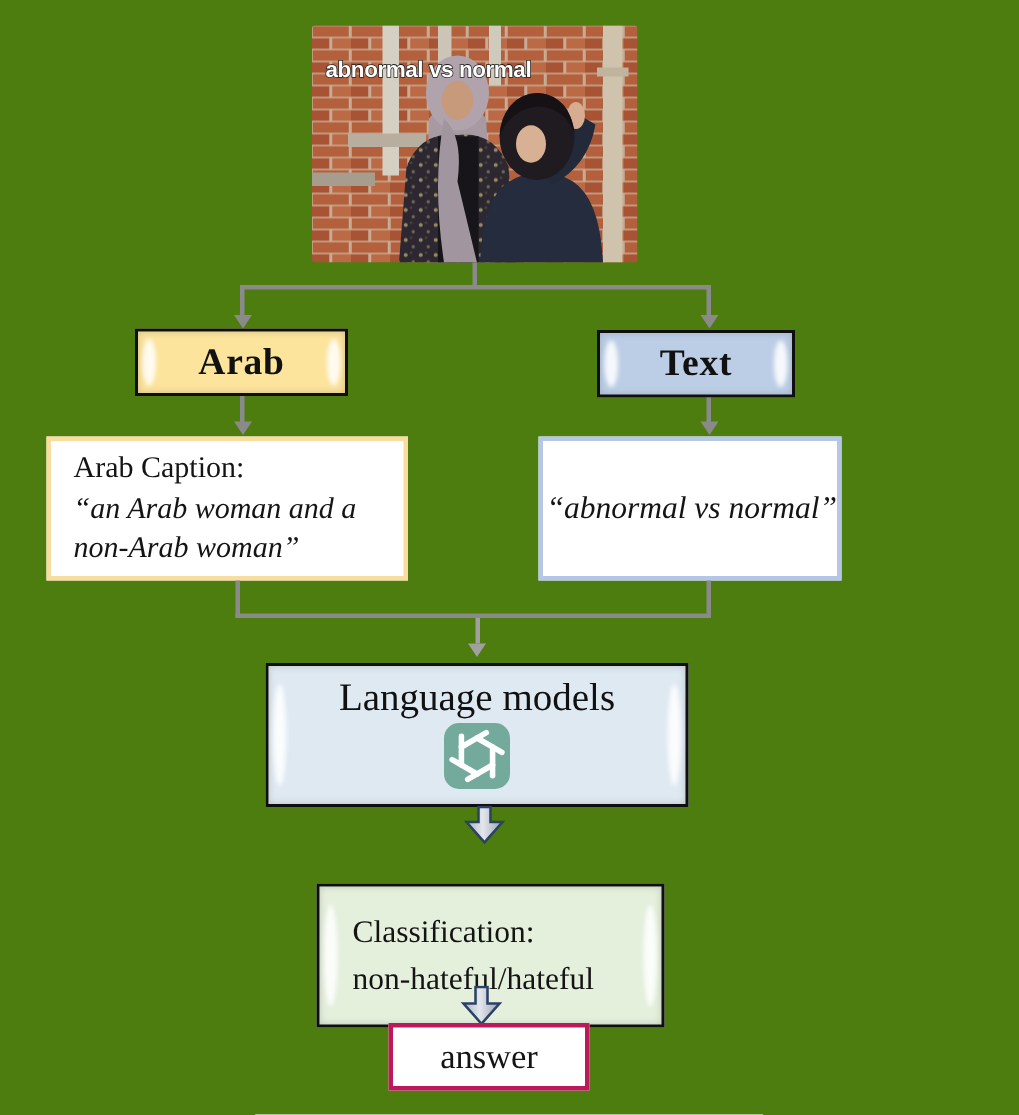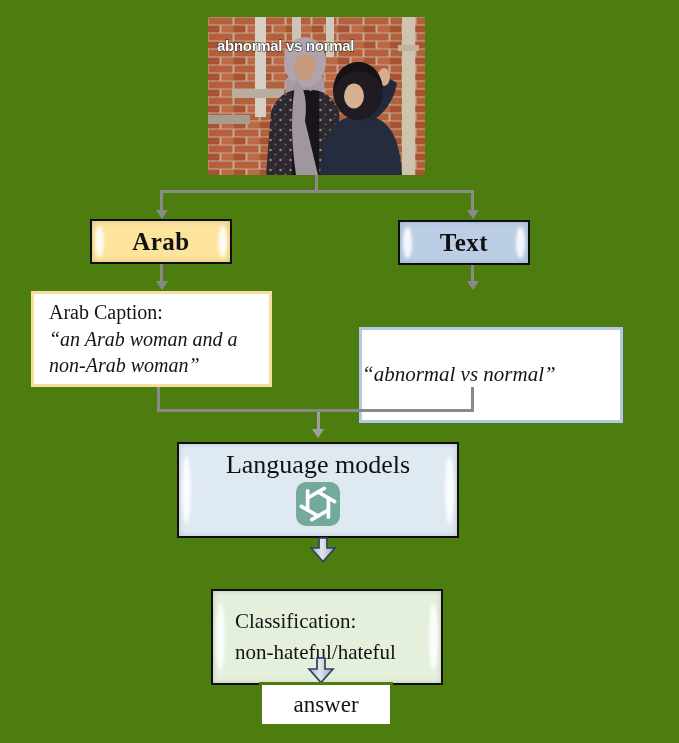--- a/index.html
+++ b/index.html
@@ -38,25 +38,25 @@
     padding-left:22px;
   }
   
   .outline-box{position:absolute;box-sizing:border-box;background:#ffffff;}
   .box-caption{
     left:31px;top:291px;width:241px;height:96px;border:3.5px solid #f9dd9e;
     display:flex;flex-direction:column;justify-content:center;
     padding:0 6px 0 15px;
   }
   .box-quote{
-    left:359px;top:291px;width:264px;height:96px;border:3px solid #b4c7e7;
-    display:flex;align-items:center;justify-content:flex-start;margin-top:36px;
+    left:359px;top:291px;width:202px;height:96px;border:3px solid #b4c7e7;
+    display:flex;align-items:center;justify-content:flex-end;
   }
   .box-answer{
-    left:259px;top:682px;width:134px;height:45px;border:3px solid #4d7c0f;
+    left:259px;top:682px;width:134px;height:45px;border:3px solid #be185d;
     display:flex;align-items:center;justify-content:center;
   }
   
   .branch-label{font-weight:bold;font-size:25px;color:#111;letter-spacing:.5px;}
   .caption-text{font-size:20px;line-height:1.33;color:#141414;}
   .italic{font-style:italic;}
   .lm-label{font-size:26px;color:#111;}
   .class-text{font-size:21px;line-height:1.5;color:#141414;}
   .answer-label{font-size:23px;color:#141414;}
   .quote-big{font-size:21px;}

